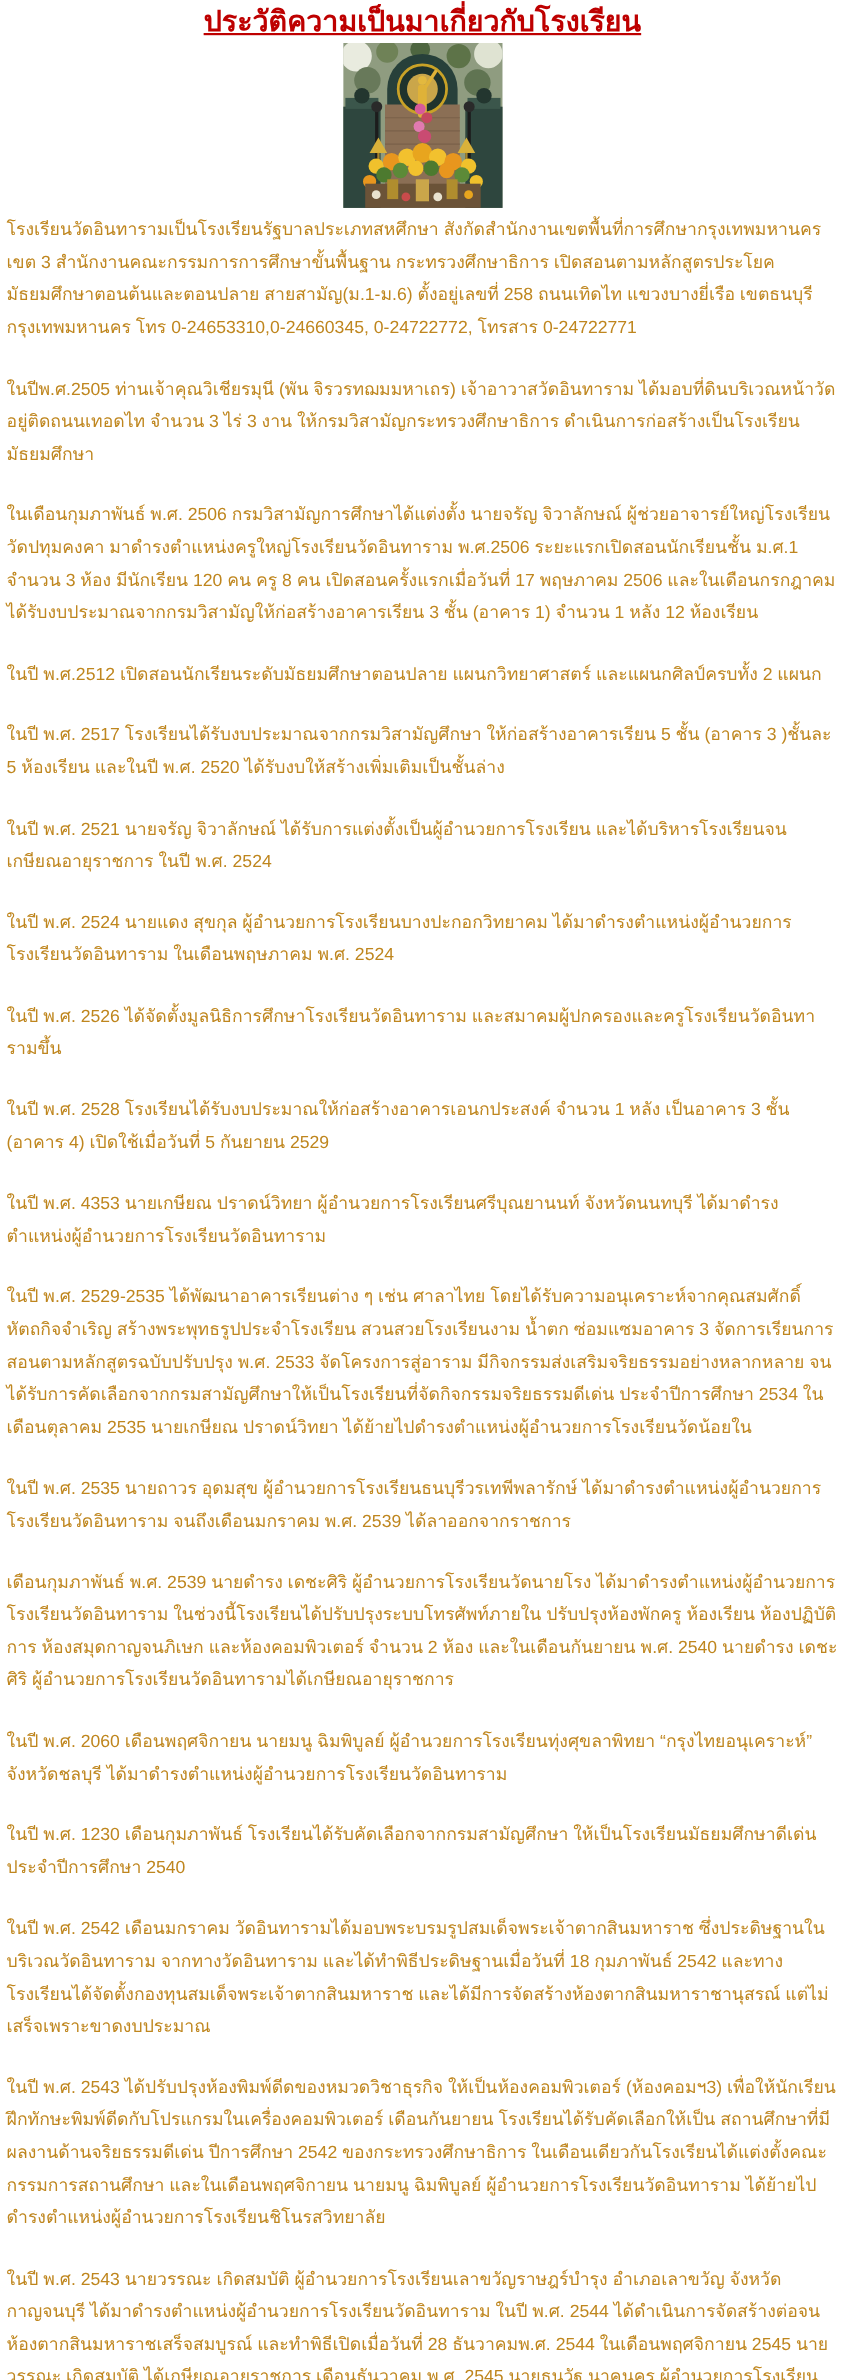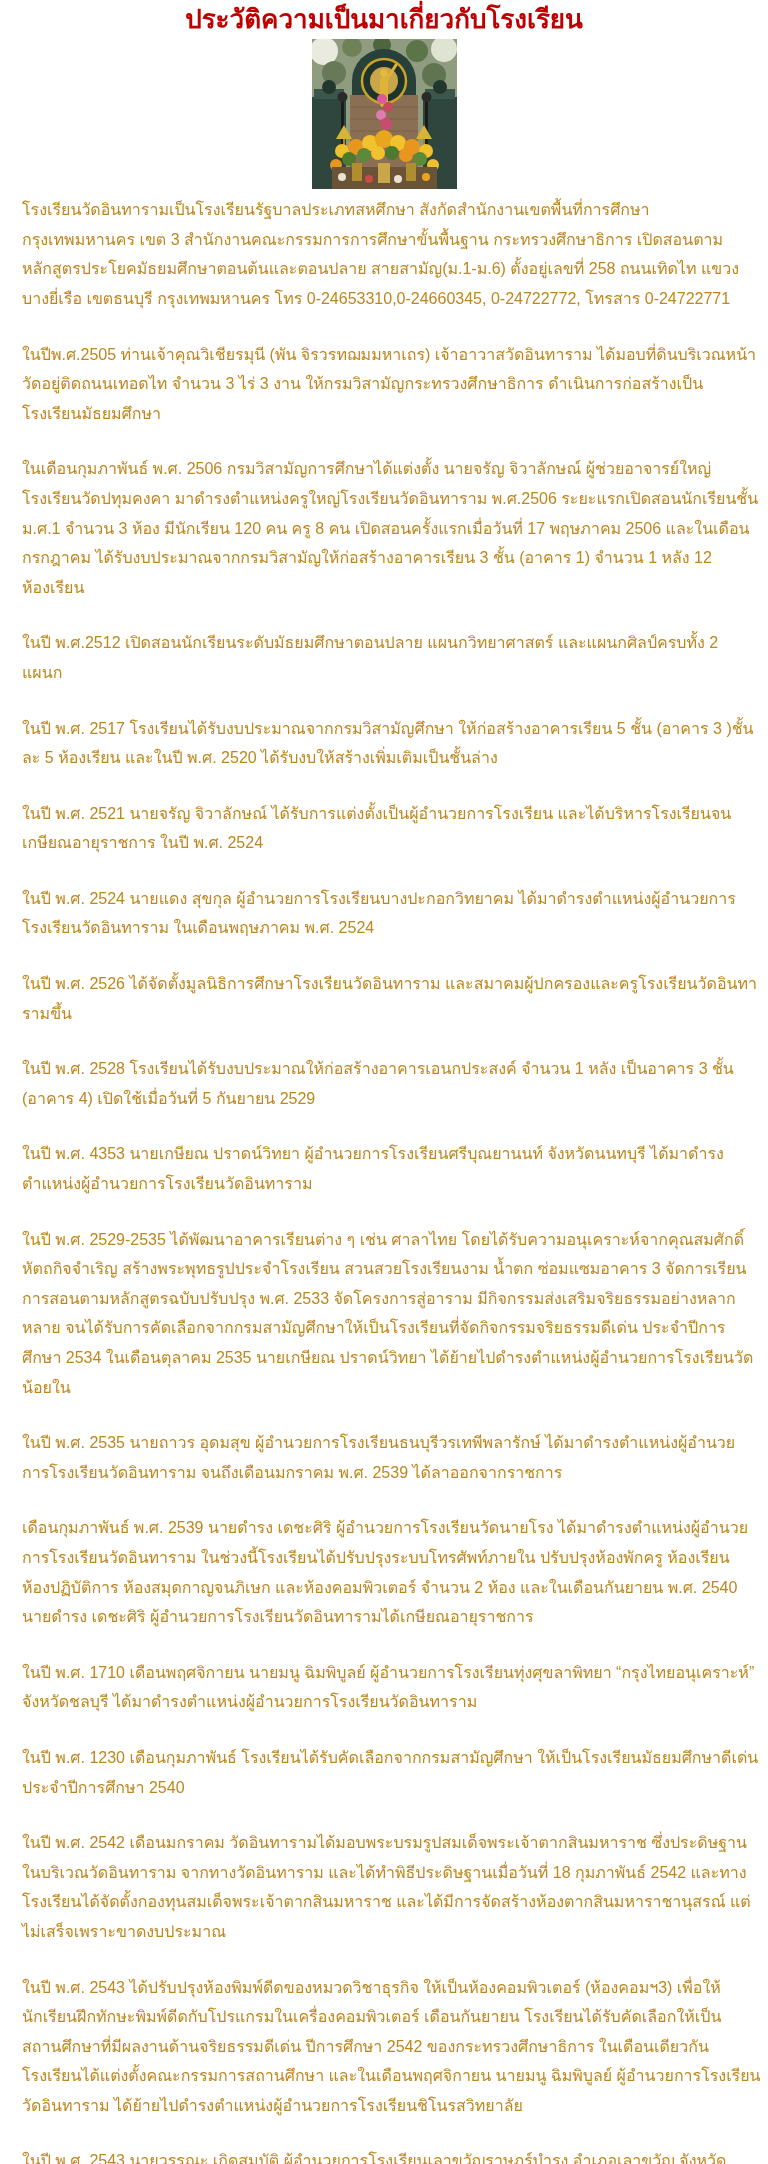--- a/index.html
+++ b/index.html
@@ -18,31 +18,32 @@
   .doc{
     padding:2px 6px 10px 6px;
   }
   h1.page-title{
     text-align:center;
     color:var(--title-color);
     font-size:26px;
     font-weight:bold;
     line-height:1.2;
     margin:2px 0 4px 0;
+    text-decoration:underline;
   }
   figure.photo{
     width:145px;
     margin:0 auto 6px auto;
     display:block;
   }
   figure.photo svg{display:block;width:145px;height:150px;}
   .paragraphs p{
     font-size:16px;
     line-height:1.85;
-    margin:0 0 26px 16px;
+    margin:0 0 26px 0;
     text-align:left;
     word-break:break-word;
   }
   .paragraphs p:last-child{margin-bottom:0;}
 </style>
 </head>
 <body>
 
 <article class="doc">
 
@@ -135,20 +136,20 @@
       <p>ในปี พ.ศ.2512 เปิดสอนนักเรียนระดับมัธยมศึกษาตอนปลาย แผนกวิทยาศาสตร์ และแผนกศิลป์ครบทั้ง 2 แผนก</p>
       <p>ในปี พ.ศ. 2517 โรงเรียนได้รับงบประมาณจากกรมวิสามัญศึกษา ให้ก่อสร้างอาคารเรียน 5 ชั้น (อาคาร 3 )ชั้นละ 5 ห้องเรียน และในปี พ.ศ. 2520 ได้รับงบให้สร้างเพิ่มเติมเป็นชั้นล่าง</p>
       <p>ในปี พ.ศ. 2521 นายจรัญ จิวาลักษณ์ ได้รับการแต่งตั้งเป็นผู้อำนวยการโรงเรียน และได้บริหารโรงเรียนจนเกษียณอายุราชการ ในปี พ.ศ. 2524</p>
       <p>ในปี พ.ศ. 2524 นายแดง สุขกุล ผู้อำนวยการโรงเรียนบางปะกอกวิทยาคม ได้มาดำรงตำแหน่งผู้อำนวยการโรงเรียนวัดอินทาราม ในเดือนพฤษภาคม พ.ศ. 2524</p>
       <p>ในปี พ.ศ. 2526 ได้จัดตั้งมูลนิธิการศึกษาโรงเรียนวัดอินทาราม และสมาคมผู้ปกครองและครูโรงเรียนวัดอินทารามขึ้น</p>
       <p>ในปี พ.ศ. 2528 โรงเรียนได้รับงบประมาณให้ก่อสร้างอาคารเอนกประสงค์ จำนวน 1 หลัง เป็นอาคาร 3 ชั้น (อาคาร 4) เปิดใช้เมื่อวันที่ 5 กันยายน 2529</p>
       <p>ในปี พ.ศ. 4353 นายเกษียณ ปราดน์วิทยา ผู้อำนวยการโรงเรียนศรีบุณยานนท์ จังหวัดนนทบุรี ได้มาดำรงตำแหน่งผู้อำนวยการโรงเรียนวัดอินทาราม</p>
       <p>ในปี พ.ศ. 2529-2535 ได้พัฒนาอาคารเรียนต่าง ๆ เช่น ศาลาไทย โดยได้รับความอนุเคราะห์จากคุณสมศักดิ์ หัตถกิจจำเริญ สร้างพระพุทธรูปประจำโรงเรียน สวนสวยโรงเรียนงาม น้ำตก ซ่อมแซมอาคาร 3 จัดการเรียนการสอนตามหลักสูตรฉบับปรับปรุง พ.ศ. 2533 จัดโครงการสู่อาราม มีกิจกรรมส่งเสริมจริยธรรมอย่างหลากหลาย จนได้รับการคัดเลือกจากกรมสามัญศึกษาให้เป็นโรงเรียนที่จัดกิจกรรมจริยธรรมดีเด่น ประจำปีการศึกษา 2534 ในเดือนตุลาคม 2535 นายเกษียณ ปราดน์วิทยา ได้ย้ายไปดำรงตำแหน่งผู้อำนวยการโรงเรียนวัดน้อยใน</p>
       <p>ในปี พ.ศ. 2535 นายถาวร อุดมสุข ผู้อำนวยการโรงเรียนธนบุรีวรเทพีพลารักษ์ ได้มาดำรงตำแหน่งผู้อำนวยการโรงเรียนวัดอินทาราม จนถึงเดือนมกราคม พ.ศ. 2539 ได้ลาออกจากราชการ</p>
       <p>เดือนกุมภาพันธ์ พ.ศ. 2539 นายดำรง เดชะศิริ ผู้อำนวยการโรงเรียนวัดนายโรง ได้มาดำรงตำแหน่งผู้อำนวยการโรงเรียนวัดอินทาราม ในช่วงนี้โรงเรียนได้ปรับปรุงระบบโทรศัพท์ภายใน ปรับปรุงห้องพักครู ห้องเรียน ห้องปฏิบัติการ ห้องสมุดกาญจนภิเษก และห้องคอมพิวเตอร์ จำนวน 2 ห้อง และในเดือนกันยายน พ.ศ. 2540 นายดำรง เดชะศิริ ผู้อำนวยการโรงเรียนวัดอินทารามได้เกษียณอายุราชการ</p>
-      <p>ในปี พ.ศ. 1710 เดือนพฤศจิกายน นายมนู ฉิมพิบูลย์ ผู้อำนวยการโรงเรียนทุ่งศุขลาพิทยา “กรุงไทยอนุเคราะห์” จังหวัดชลบุรี ได้มาดำรงตำแหน่งผู้อำนวยการโรงเรียนวัดอินทาราม</p>
+      <p>ในปี พ.ศ. 2060 เดือนพฤศจิกายน นายมนู ฉิมพิบูลย์ ผู้อำนวยการโรงเรียนทุ่งศุขลาพิทยา “กรุงไทยอนุเคราะห์” จังหวัดชลบุรี ได้มาดำรงตำแหน่งผู้อำนวยการโรงเรียนวัดอินทาราม</p>
       <p>ในปี พ.ศ. 1230 เดือนกุมภาพันธ์ โรงเรียนได้รับคัดเลือกจากกรมสามัญศึกษา ให้เป็นโรงเรียนมัธยมศึกษาดีเด่น ประจำปีการศึกษา 2540</p>
       <p>ในปี พ.ศ. 2542 เดือนมกราคม วัดอินทารามได้มอบพระบรมรูปสมเด็จพระเจ้าตากสินมหาราช ซึ่งประดิษฐานในบริเวณวัดอินทาราม จากทางวัดอินทาราม และได้ทำพิธีประดิษฐานเมื่อวันที่ 18 กุมภาพันธ์ 2542 และทางโรงเรียนได้จัดตั้งกองทุนสมเด็จพระเจ้าตากสินมหาราช และได้มีการจัดสร้างห้องตากสินมหาราชานุสรณ์ แต่ไม่เสร็จเพราะขาดงบประมาณ</p>
       <p>ในปี พ.ศ. 2543 ได้ปรับปรุงห้องพิมพ์ดีดของหมวดวิชาธุรกิจ ให้เป็นห้องคอมพิวเตอร์ (ห้องคอมฯ3) เพื่อให้นักเรียนฝึกทักษะพิมพ์ดีดกับโปรแกรมในเครื่องคอมพิวเตอร์ เดือนกันยายน โรงเรียนได้รับคัดเลือกให้เป็น สถานศึกษาที่มีผลงานด้านจริยธรรมดีเด่น ปีการศึกษา 2542 ของกระทรวงศึกษาธิการ ในเดือนเดียวกันโรงเรียนได้แต่งตั้งคณะกรรมการสถานศึกษา และในเดือนพฤศจิกายน นายมนู ฉิมพิบูลย์ ผู้อำนวยการโรงเรียนวัดอินทาราม ได้ย้ายไปดำรงตำแหน่งผู้อำนวยการโรงเรียนชิโนรสวิทยาลัย</p>
       <p>ในปี พ.ศ. 2543 นายวรรณะ เกิดสมบัติ ผู้อำนวยการโรงเรียนเลาขวัญราษฎร์บำรุง อำเภอเลาขวัญ จังหวัดกาญจนบุรี ได้มาดำรงตำแหน่งผู้อำนวยการโรงเรียนวัดอินทาราม ในปี พ.ศ. 2544 ได้ดำเนินการจัดสร้างต่อจน ห้องตากสินมหาราชเสร็จสมบูรณ์ และทำพิธีเปิดเมื่อวันที่ 28 ธันวาคมพ.ศ. 2544 ในเดือนพฤศจิกายน 2545 นายวรรณะ เกิดสมบัติ ได้เกษียณอายุราชการ เดือนธันวาคม พ.ศ. 2545 นายธนวัฐ นาคนคร ผู้อำนวยการโรงเรียนสวนอนันต์ ได้ย้ายมาดำรงตำแหน่งผู้อำนวยการ</p>
     </section>
 
 </article>
 
 </body></html>

